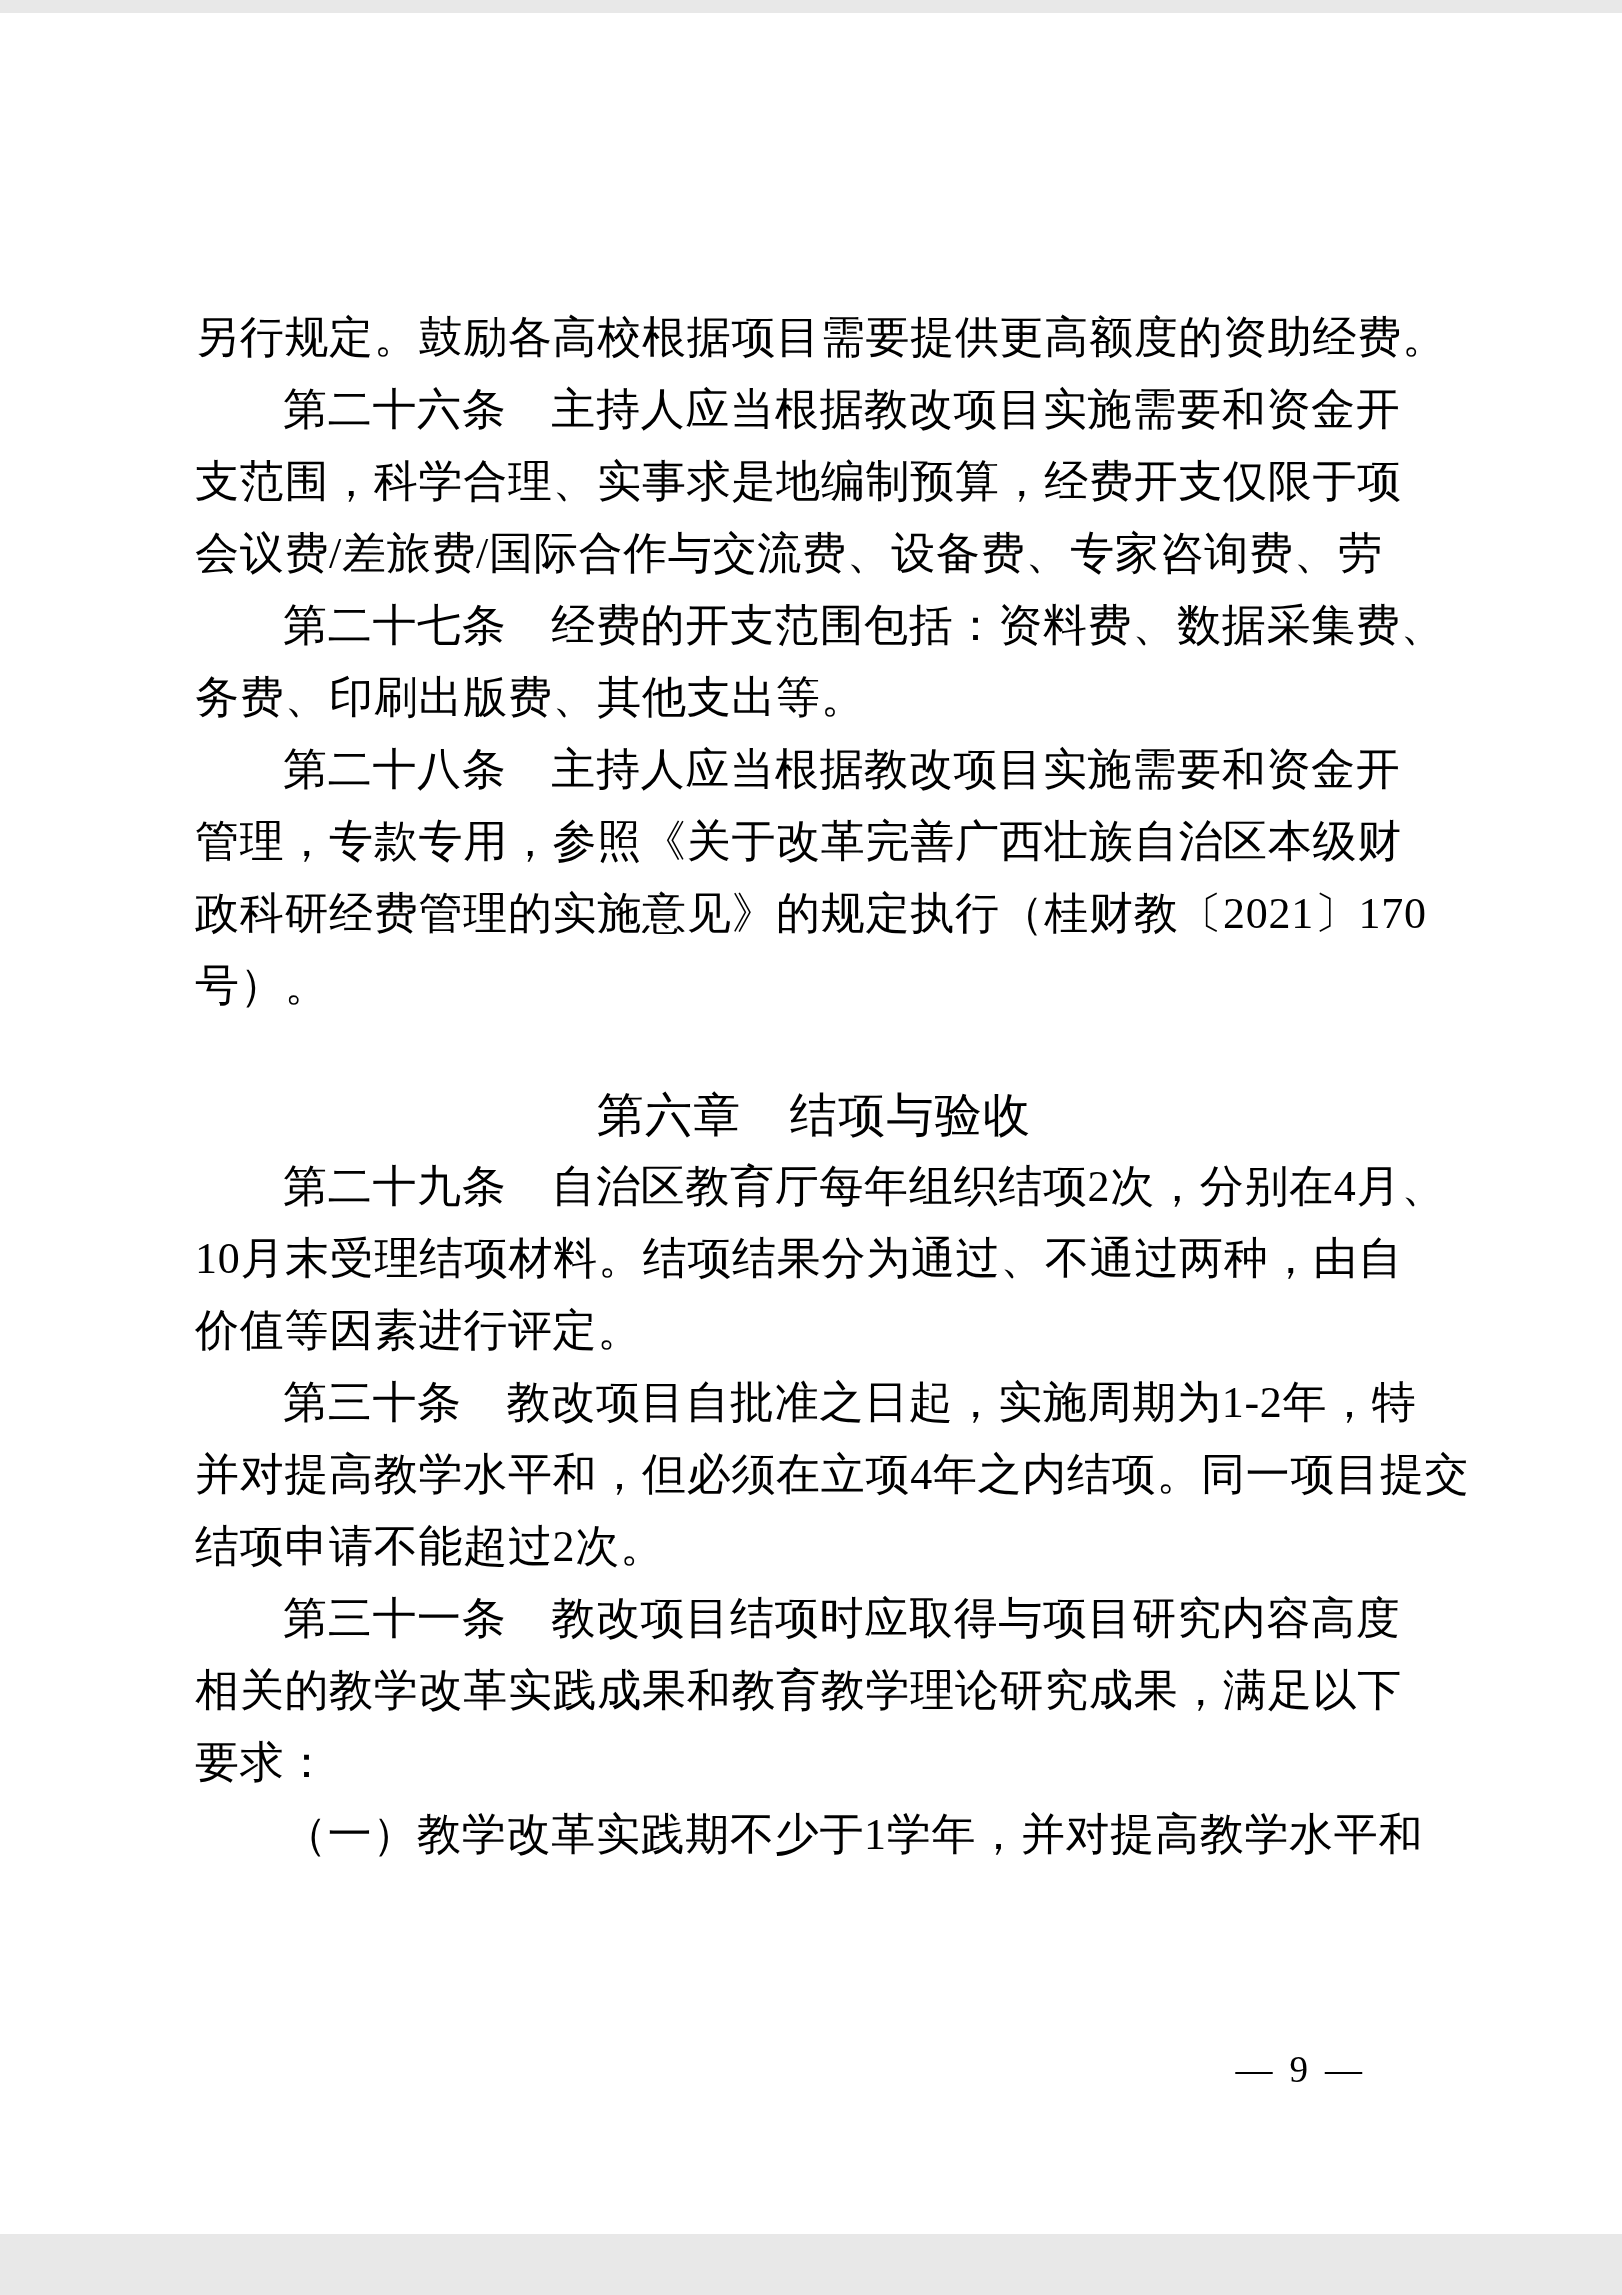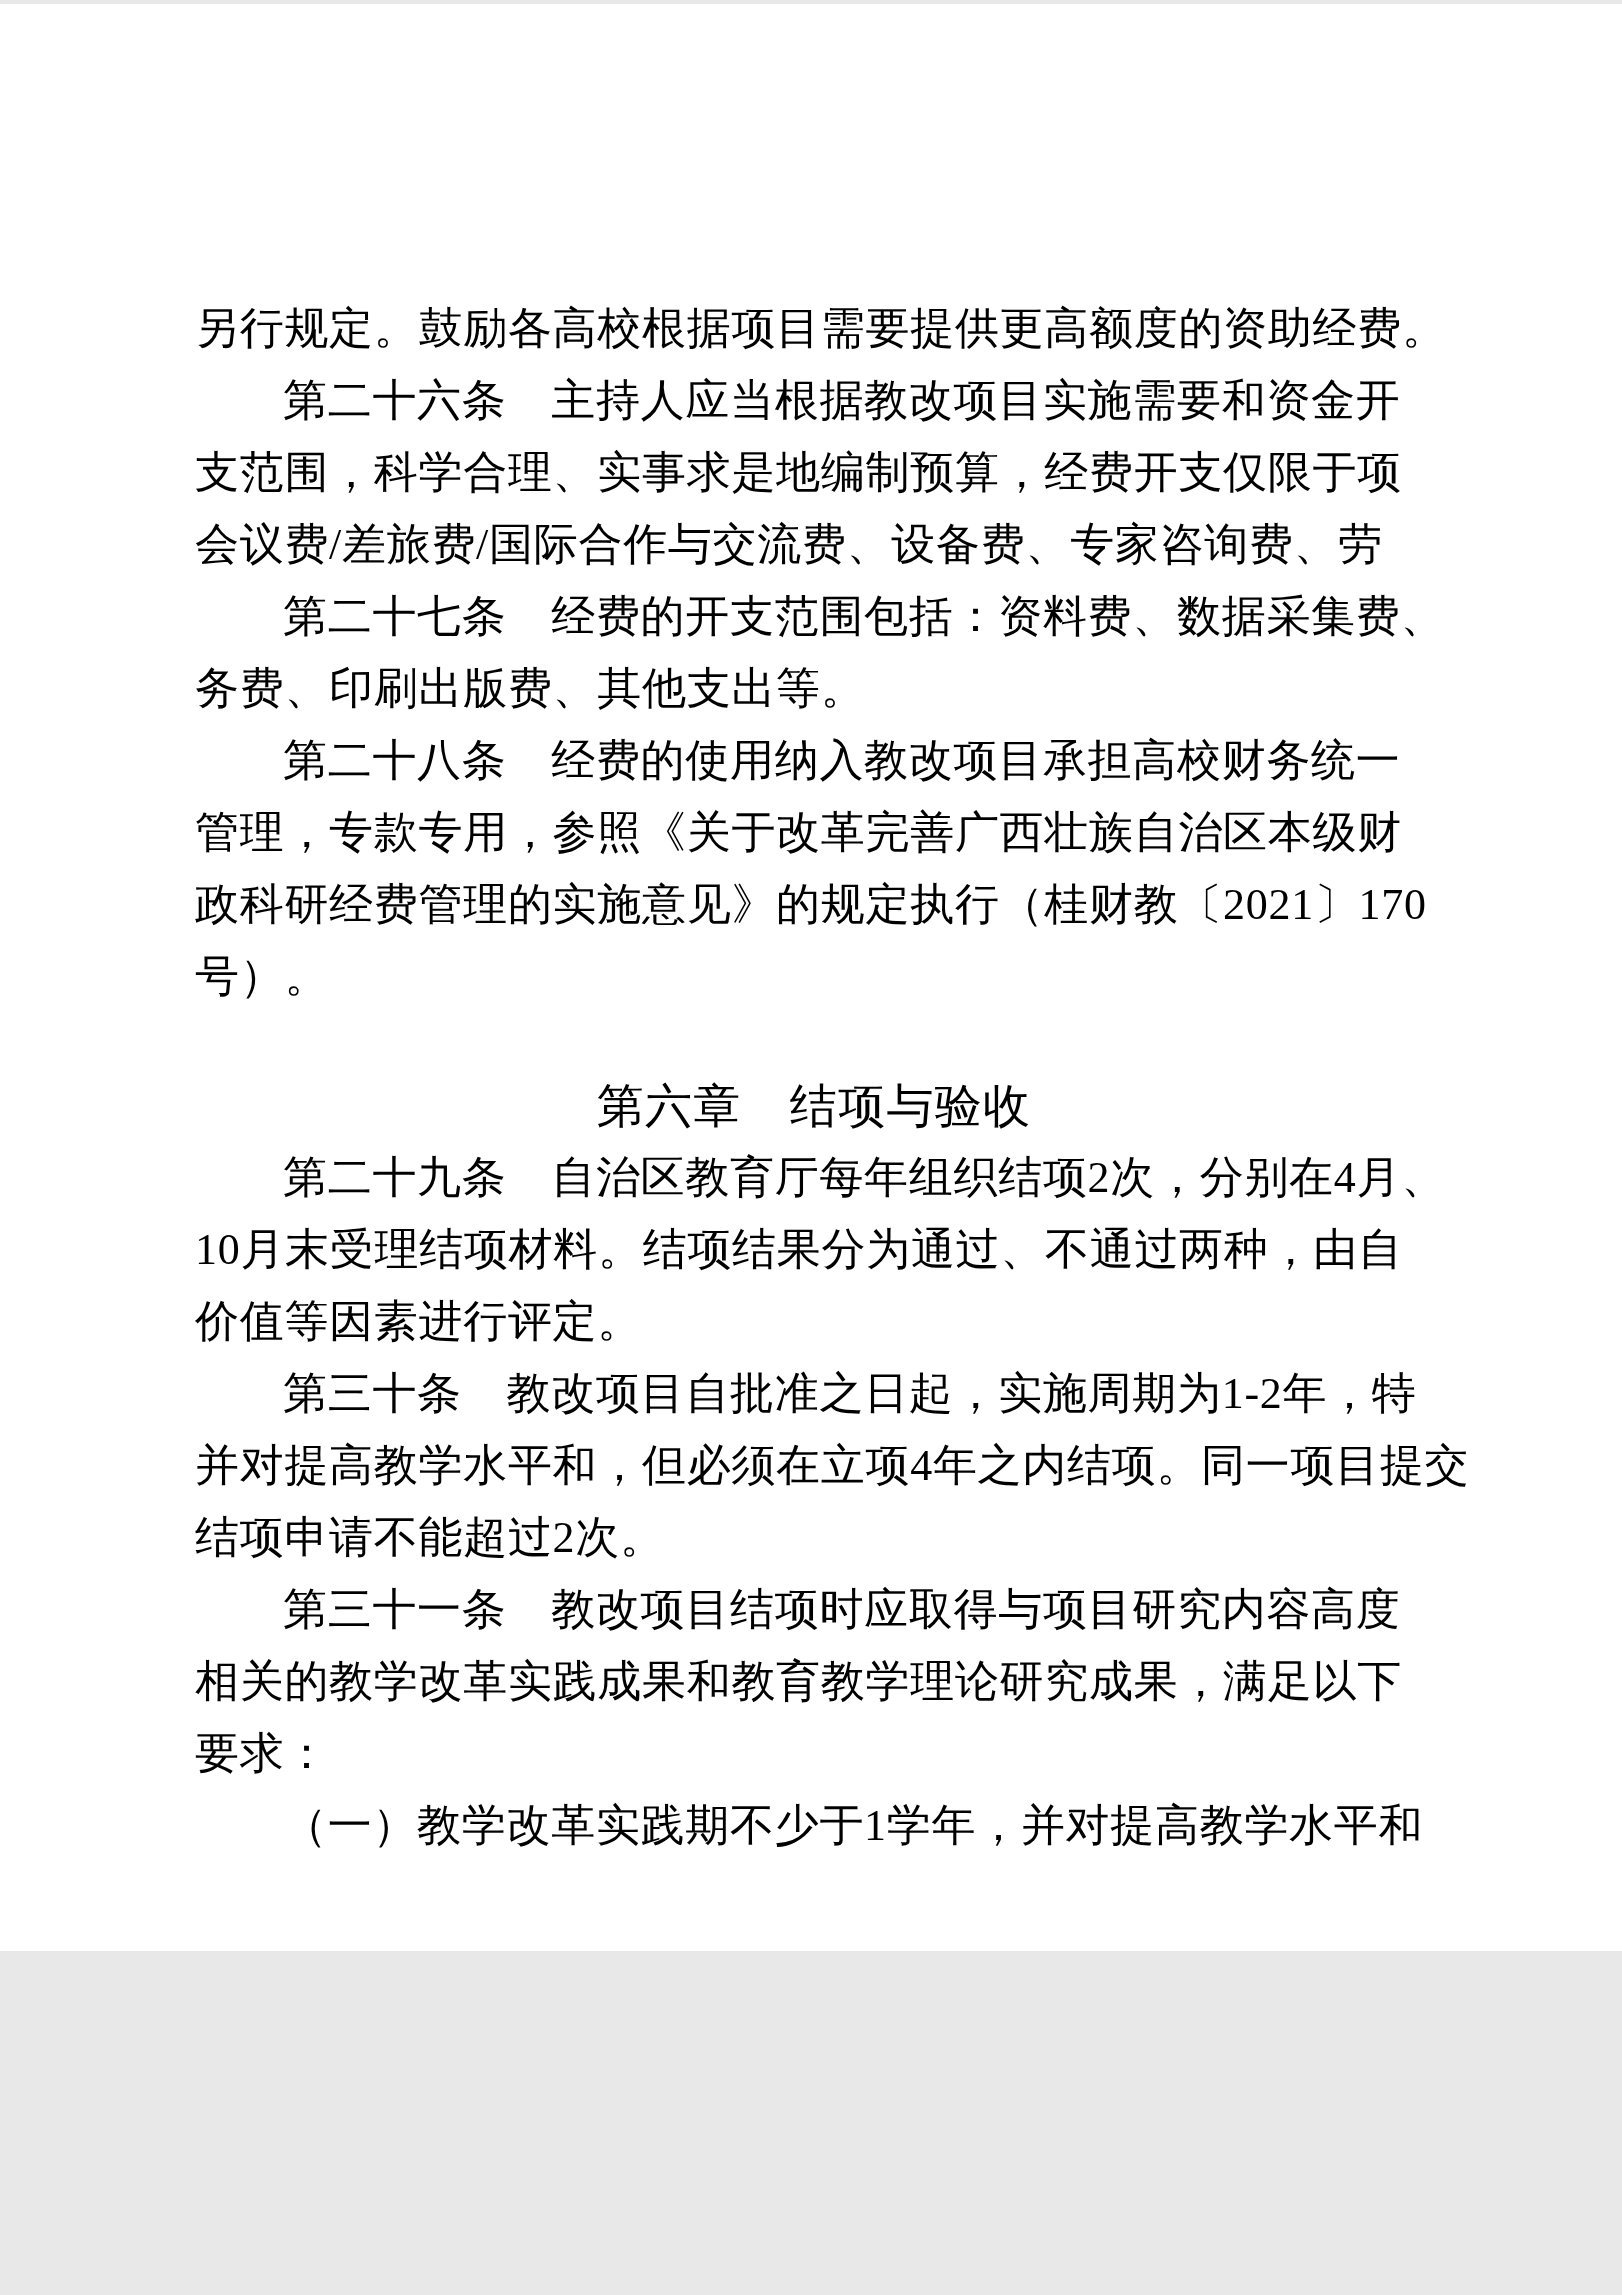--- a/index.html
+++ b/index.html
@@ -3,22 +3,22 @@
 <meta charset="utf-8">
 <style>
   html, body {
     margin: 0;
     padding: 0;
     background: #e8e8e8;
   }
   .page {
     position: relative;
     width: 1623px;
-    height: 1947px;
-    margin: 4px auto;
+    height: 2221px;
+    margin: 13px auto;
     background: #ffffff;
     color: #000000;
     font-family: "Liberation Serif", serif;
     overflow: hidden;
   }
   .content {
     position: absolute;
     left: 195px;
     top: 289px;
     width: 1238px;
@@ -58,21 +58,21 @@
 
 <div class="page">
   <div class="content">
 
     <div class="line">另行规定。鼓励各高校根据项目需要提供更高额度的资助经费。</div>
     <div class="line indent">第二十六条　主持人应当根据教改项目实施需要和资金开</div>
     <div class="line">支范围，科学合理、实事求是地编制预算，经费开支仅限于项</div>
     <div class="line">会议费/差旅费/国际合作与交流费、设备费、专家咨询费、劳</div>
     <div class="line indent">第二十七条　经费的开支范围包括：资料费、数据采集费、</div>
     <div class="line">务费、印刷出版费、其他支出等。</div>
-    <div class="line indent">第二十八条　经费的使用纳入教改项目承担高校财务统一</div>
+    <div class="line indent">第二十八条　主持人应当根据教改项目实施需要和资金开</div>
     <div class="line">管理，专款专用，参照《关于改革完善广西壮族自治区本级财</div>
     <div class="line">政科研经费管理的实施意见》的规定执行（桂财教〔2021〕170</div>
     <div class="line">号）。</div>
 
     <div class="chapter-heading">第六章　结项与验收</div>
 
     <div class="line indent">第二十九条　自治区教育厅每年组织结项2次，分别在4月、</div>
     <div class="line">10月末受理结项材料。结项结果分为通过、不通过两种，由自</div>
     <div class="line">价值等因素进行评定。</div>
     <div class="line indent">第三十条　教改项目自批准之日起，实施周期为1-2年，特</div>

